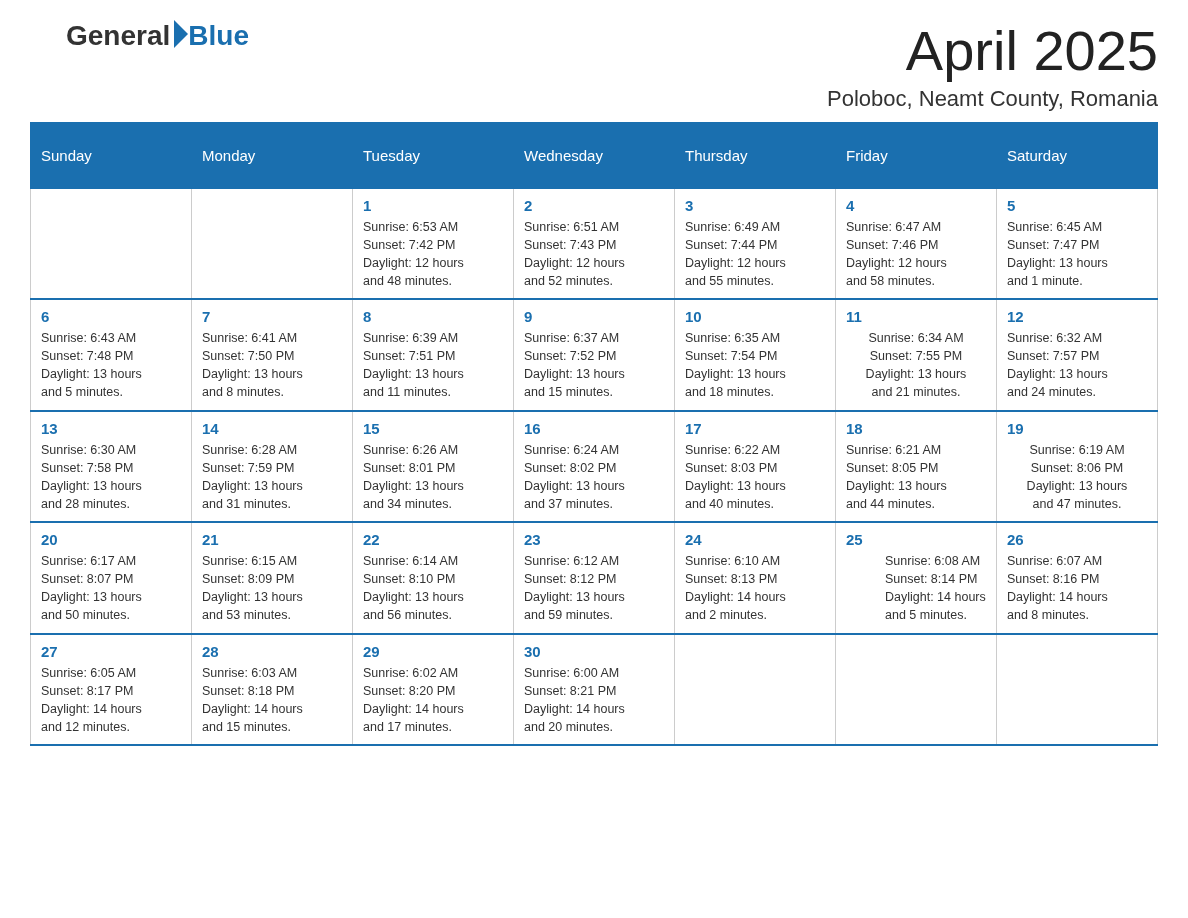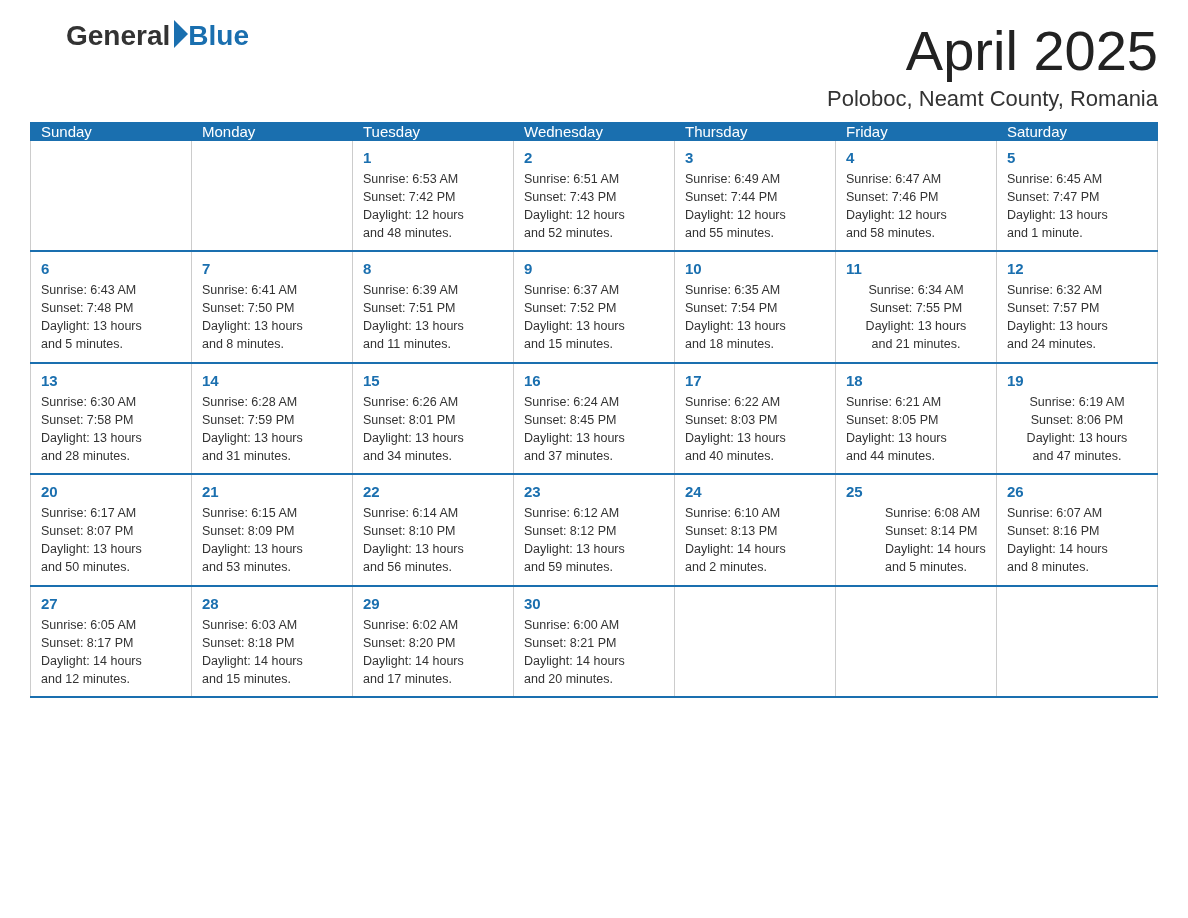--- a/index.html
+++ b/index.html
@@ -52,21 +52,21 @@
     .calendar {
       width: 100%;
       border-collapse: collapse;
       margin-top: 10px;
     }
     .calendar thead tr th {
       background-color: #1a6faf;
       color: #fff;
       font-size: 15px;
       font-weight: normal;
-      padding: 0 10px;
+      padding: 24px 10px;
       text-align: left;
       border: 1px solid #1a6faf;
     }
     .calendar tbody tr td {
       vertical-align: top;
       padding: 8px 10px;
       border: 1px solid #ccc;
       width: 14.28%;
       min-height: 90px;
       font-size: 13px;
@@ -240,21 +240,21 @@
         <td>
           <span class="day-num">15</span>
           <div class="day-info" style="white-space: pre-line;">Sunrise: 6:26 AM
 Sunset: 8:01 PM
 Daylight: 13 hours
 and 34 minutes.</div>
         </td>
         <td>
           <span class="day-num">16</span>
           <div class="day-info" style="white-space: pre-line;">Sunrise: 6:24 AM
-Sunset: 8:45 PM
+Sunset: 8:02 PM
 Daylight: 13 hours
 and 37 minutes.</div>
         </td>
         <td>
           <span class="day-num">17</span>
           <div class="day-info" style="white-space: pre-line;">Sunrise: 6:22 AM
 Sunset: 8:03 PM
 Daylight: 13 hours
 and 40 minutes.</div>
         </td>

